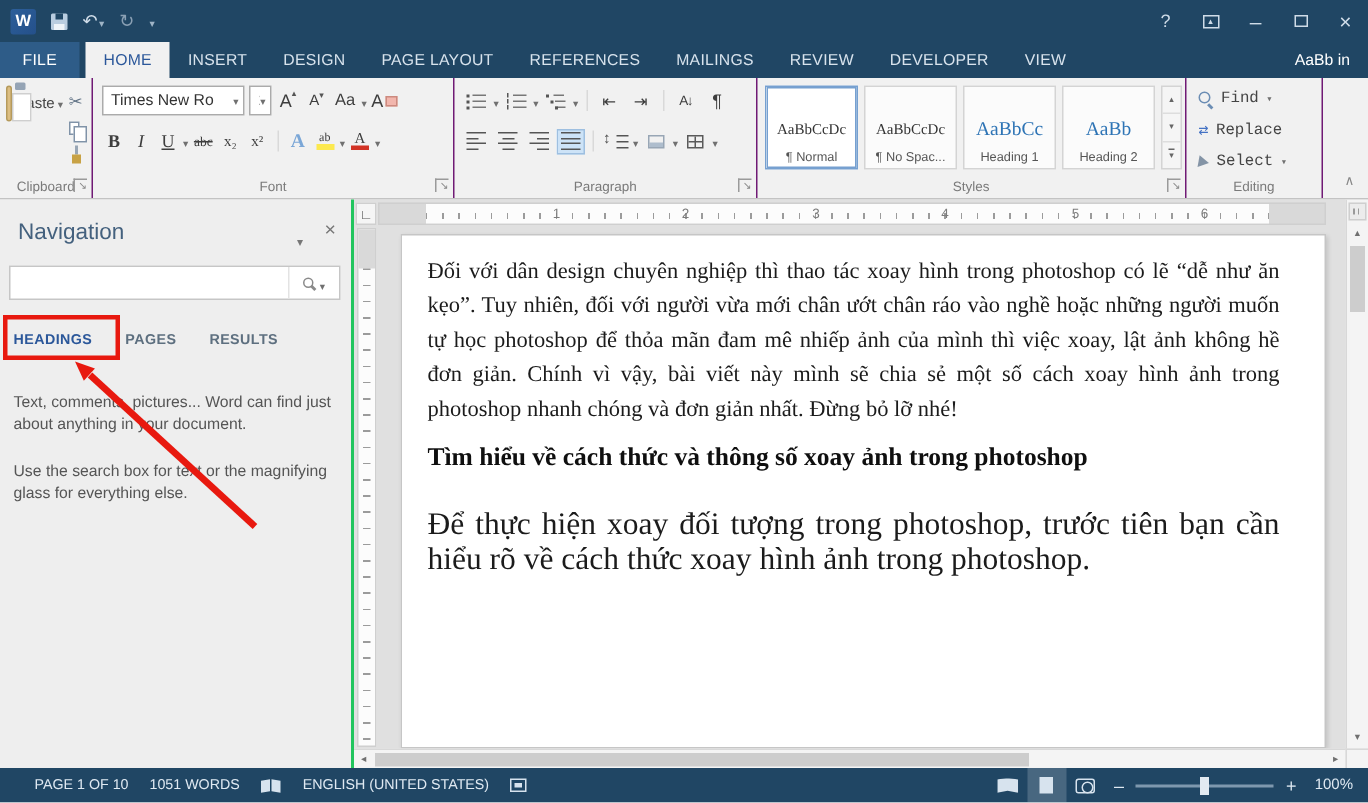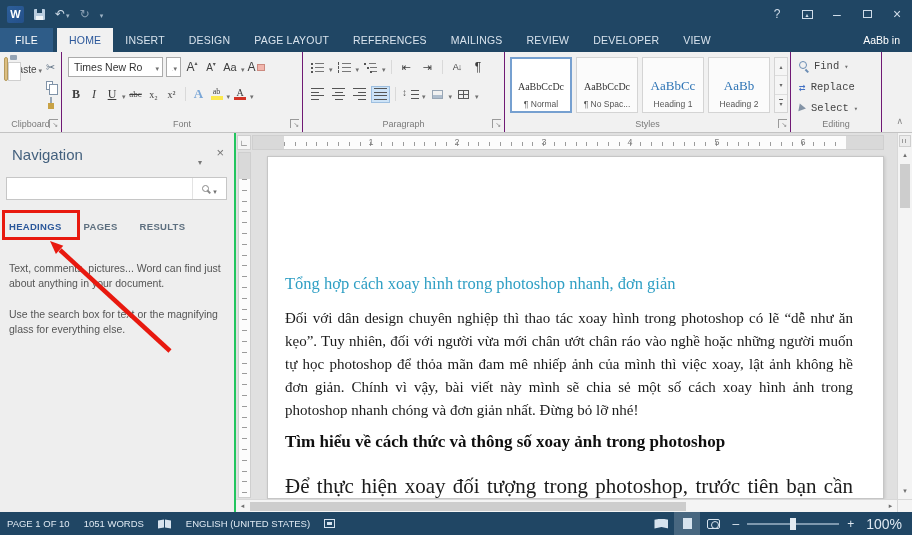--- a/index.html
+++ b/index.html
@@ -189,40 +189,40 @@
   .vscroll { position:absolute; right:0; top:0; width:15px; bottom:13px; background:#f4f4f4; border-left:1px solid #d8d8d8; }
   .ruler-toggle { position:absolute; top:2px; left:1px; width:12px; height:12px; background:#ececec; border:1px solid #cfcfcf; }
   .ruler-toggle::after { content:""; position:absolute; inset:3px 2px; background:repeating-linear-gradient(to right,#9b9b9b 0 1px,transparent 1px 3px); }
   .varrow { position:absolute; left:0; width:14px; height:12px; display:flex; align-items:center; justify-content:center; font-size:7px; color:#707070; }
   .varrow.u { top:16px; } .varrow.u::before { content:"▴"; }
   .varrow.d { bottom:2px; } .varrow.d::before { content:"▾"; }
   .vthumb { position:absolute; top:31px; left:2px; width:10px; height:44px; background:#cdcdcd; }
   .corner { position:absolute; right:0; bottom:0; width:15px; height:13px; background:#f4f4f4; border-left:1px solid #d8d8d8; border-top:1px solid #d8d8d8; }
 
   
-  .statusbar { position:absolute; left:0; right:0; bottom:0; height:23px; background:#204664; color:#dfe9f2; font-size:9.5px; display:flex; padding-left:0; }
+  .statusbar { position:absolute; left:0; right:0; bottom:0; height:23px; background:#204664; color:#dfe9f2; font-size:9.5px; display:flex; padding-left:16px; }
   .sb-item { padding:0 7px; display:flex; align-items:center; height:100%; white-space:nowrap; }
   .ic-book { position:relative; width:14px; height:10px; }
   .ic-book::before { content:""; position:absolute; left:0; top:1px; width:6px; height:8px; background:#d7e3ee; transform:skewY(-10deg); }
   .ic-book::after { content:""; position:absolute; right:1px; top:1px; width:6px; height:8px; background:#d7e3ee; transform:skewY(10deg); }
   .ic-macro { width:11px; height:9px; border:1px solid #d7e3ee; position:relative; }
   .ic-macro::after { content:""; position:absolute; inset:2px; background:#d7e3ee; }
   .sb-right { margin-left:auto; display:flex; align-items:center; height:100%; }
   .vbtn { width:26px; height:100%; display:flex; align-items:center; justify-content:center; }
   .vbtn.active { background:rgba(255,255,255,.18); }
   .ic-read { width:14px; height:10px; background:#d7e3ee; clip-path:polygon(0 12%,50% 0,100% 12%,100% 100%,50% 86%,0 100%); }
   .ic-print { width:9px; height:11px; background:#d7e3ee; }
   .ic-web { width:13px; height:10px; border:1px solid #d7e3ee; border-radius:2px; position:relative; }
   .ic-web::after { content:""; position:absolute; left:3px; top:1px; width:6px; height:6px; border:1px solid #d7e3ee; border-radius:50%; }
   .zbtn { padding:0 6px; font-size:12px; }
   .g-zminus::before { content:"–"; } .g-zplus::before { content:"+"; }
   .ztrack { width:92px; height:2px; background:#7e98ae; position:relative; margin:0 2px; }
   .ztrack::before { content:""; position:absolute; left:46px; top:-3px; width:1px; height:8px; background:#9fb3c6; }
   .zthumb { position:absolute; left:43px; top:-5px; width:6px; height:12px; background:#e2eaf1; }
-  .zpct { padding:0 10px 0 6px; font-size:14px; }
+  .zpct { padding:0 10px 0 6px; font-size:10px; }
 </style>
 </head>
 <body>
 
 <div class="app">
 
   <div class="titlebar">
     <div class="qat">
       <span class="word-logo"></span>
       <span class="qbtn">
@@ -459,21 +459,20 @@
       <span class="rnum" style="left:118px">1</span>
       <span class="rnum" style="left:204px">2</span>
       <span class="rnum" style="left:291px">3</span>
       <span class="rnum" style="left:377px">4</span>
       <span class="rnum" style="left:464px">5</span>
       <span class="rnum" style="left:550px">6</span>
     </div>
     <div class="vruler"></div>
     <div class="page">
       <div class="pagecontent">
-        <h1 class="doc-h1">Tổng hợp cách xoay hình trong photoshop nhanh, đơn giản</h1>
         <p class="doc-p1">Đối với dân design chuyên nghiệp thì thao tác xoay hình trong photoshop có lẽ “dễ như ăn kẹo”. Tuy nhiên, đối với người vừa mới chân ướt chân ráo vào nghề hoặc những người muốn tự học photoshop để thỏa mãn đam mê nhiếp ảnh của mình thì việc xoay, lật ảnh không hề đơn giản. Chính vì vậy, bài viết này mình sẽ chia sẻ một số cách xoay hình ảnh trong photoshop nhanh chóng và đơn giản nhất. Đừng bỏ lỡ nhé!</p>
         <h2 class="doc-h2">Tìm hiểu về cách thức và thông số xoay ảnh trong photoshop</h2>
         <p class="doc-p2">Để thực hiện xoay đối tượng trong photoshop, trước tiên bạn cần hiểu rõ về cách thức xoay hình ảnh trong photoshop.</p>
       </div>
     </div>
     <div class="hscroll">
       <span class="harrow l"></span>
       <span class="hthumb"></span>
       <span class="harrow r"></span>
     </div>

